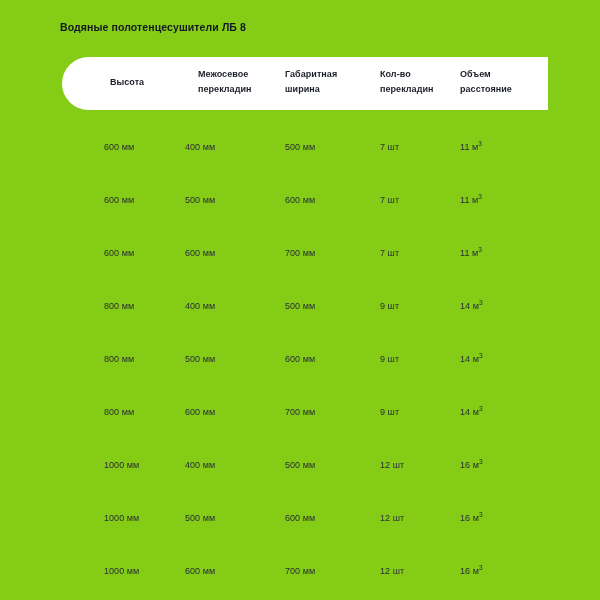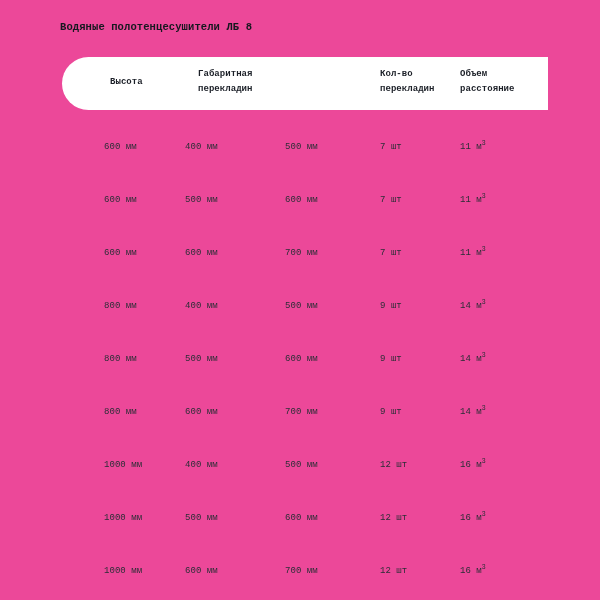--- a/index.html
+++ b/index.html
@@ -14,22 +14,21 @@
     font-family: "Liberation Sans", "DejaVu Sans", sans-serif;
     color: #20242c;
     overflow: hidden;
     position: relative;
     -webkit-font-smoothing: antialiased;
   }
 
   .page {
     position: absolute;
     inset: 0;
-    background: #ec4899;
-    font-family: Liberation Mono, monospace;
+    background: #84cc16;
   }
 
   
   .page-title {
     position: absolute;
     left: 60px;
     top: 20px;
     font-size: 10.5px;
     font-weight: bold;
     line-height: 14px;
@@ -124,22 +123,26 @@
   <div class="page-title">Водяные полотенцесушители ЛБ 8</div>
 
   <div class="table-wrap">
 
     <div class="table-header">
       <div class="hrow">
         <div class="th c0">
           <span class="ln">Высота</span>
         </div>
         <div class="th c1">
+          <span class="ln">Межосевое</span>
+          <span class="ln">перекладин</span>
+        </div>
+        <div class="th c2">
           <span class="ln">Габаритная</span>
-          <span class="ln">перекладин</span>
+          <span class="ln">ширина</span>
         </div>
         <div class="th c3">
           <span class="ln">Кол-во</span>
           <span class="ln">перекладин</span>
         </div>
         <div class="th c4">
           <span class="ln">Объем</span>
           <span class="ln">расстояние</span>
         </div>
       </div>

